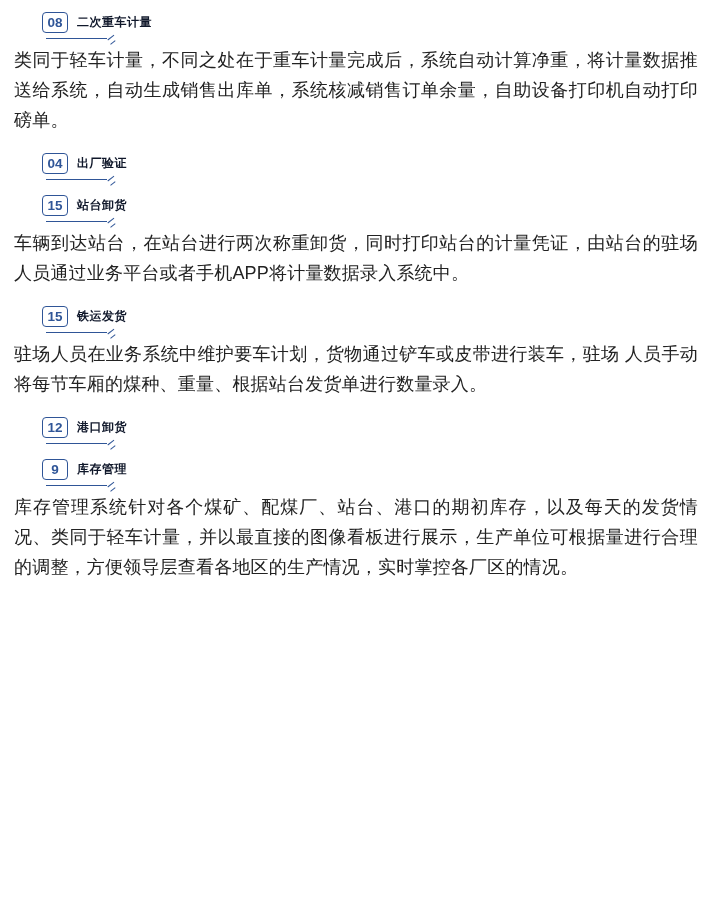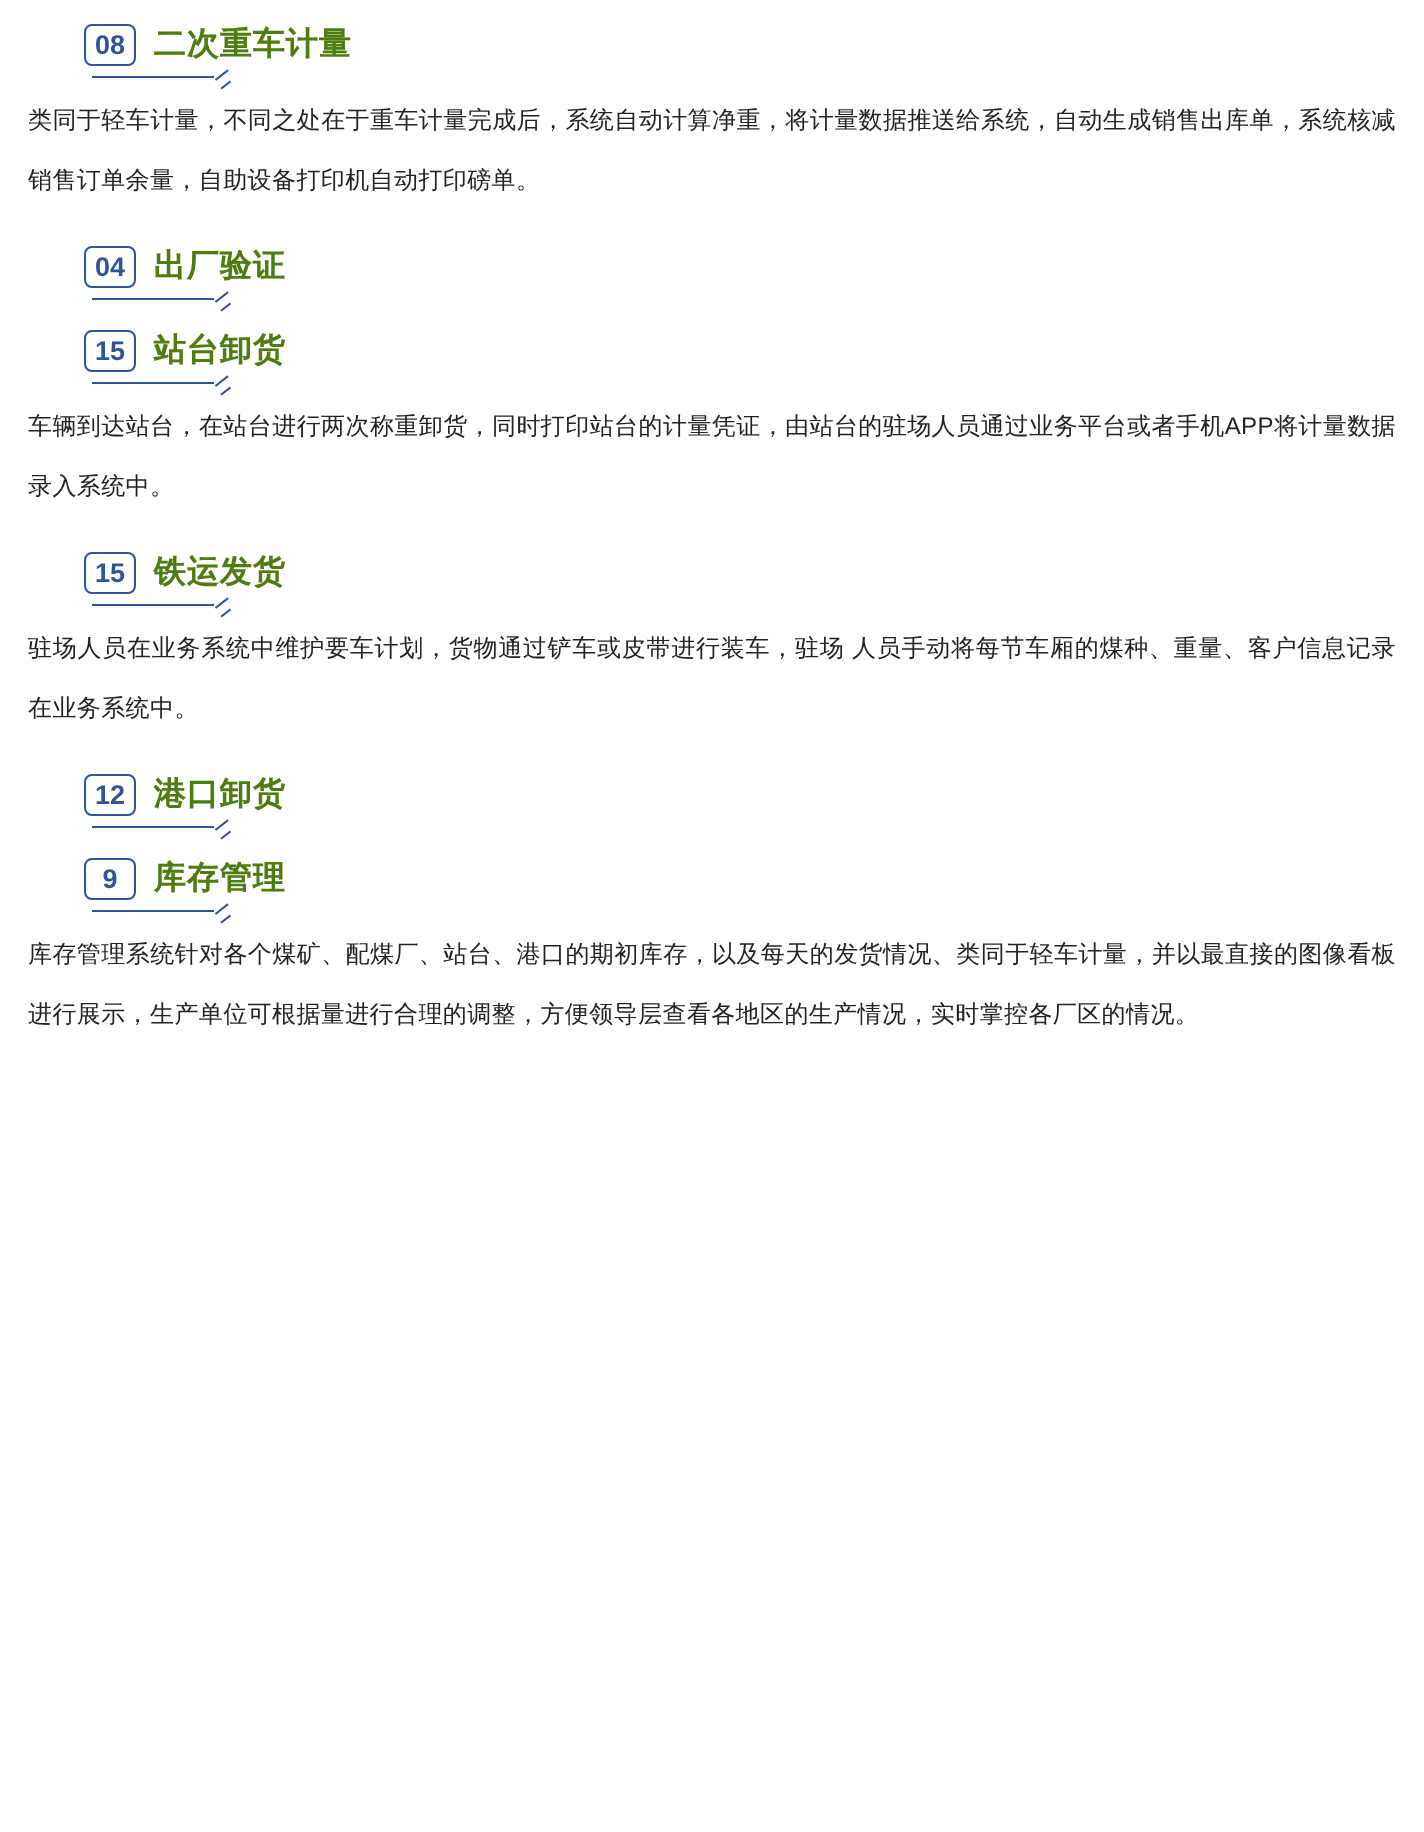--- a/index.html
+++ b/index.html
@@ -48,23 +48,23 @@
     border-radius: 4px;
     color: #2f5597;
     font-size: 13.5px;
     font-weight: bold;
     letter-spacing: 0px;
     line-height: 1;
     box-sizing: border-box;
     background: #ffffff;
   }
   .heading-title {
-    font-size: 16px;
+    font-size: 12px;
     font-weight: bold;
-    color: #4d7c0f;
+    color: #0f172a;
     margin-left: 9px;
     letter-spacing: 0.5px;
   }
   
   .heading-underline {
     position: absolute;
     left: 4px;
     bottom: -3px;
     height: 1.4px;
     background: #2f5597;
@@ -89,21 +89,21 @@
     transform: rotate(-38deg);
   }
   .heading-tail:after {
     width: 6px;
     height: 1.4px;
     left: 3px;
     top: 9px;
     transform: rotate(-38deg);
   }
   .para {
-    font-size: 12px;
+    font-size: 18px;
     line-height: 30px;
     color: #222222;
     text-align: justify;
     margin: 9px 0 0 0;
     letter-spacing: 0.2px;
   }
   .bullets {
     margin: 10px 0 0 0;
     padding: 0;
     list-style: none;
@@ -148,21 +148,21 @@
           </div><span class="heading-underline" style="width: 61px;"></span><span class="heading-tail" style="left: 65px;"></span></div></div>
       <div class="gap-lg"></div>
       <div class="section"><div class="heading"><div class="heading-inner">
             <span class="badge">15</span>
             <span class="heading-title">站台卸货</span>
           </div><span class="heading-underline" style="width: 61px;"></span><span class="heading-tail" style="left: 65px;"></span></div><p class="para">车辆到达站台，在站台进行两次称重卸货，同时打印站台的计量凭证，由站台的驻场人员通过业务平台或者手机APP将计量数据录入系统中。</p></div>
       <div class="gap-lg"></div>
       <div class="section"><div class="heading"><div class="heading-inner">
             <span class="badge">15</span>
             <span class="heading-title">铁运发货</span>
-          </div><span class="heading-underline" style="width: 61px;"></span><span class="heading-tail" style="left: 65px;"></span></div><p class="para">驻场人员在业务系统中维护要车计划，货物通过铲车或皮带进行装车，驻场 人员手动将每节车厢的煤种、重量、客户信息记录在业务系统中。</p></div>
+          </div><span class="heading-underline" style="width: 61px;"></span><span class="heading-tail" style="left: 65px;"></span></div><p class="para">驻场人员在业务系统中维护要车计划，货物通过铲车或皮带进行装车，驻场 人员手动将每节车厢的煤种、重量、根据站台发货单进行数量录入。</p></div>
       <div class="gap-lg"></div>
       <div class="section"><div class="heading"><div class="heading-inner">
             <span class="badge">12</span>
             <span class="heading-title">港口卸货</span>
           </div><span class="heading-underline" style="width: 61px;"></span><span class="heading-tail" style="left: 65px;"></span></div></div>
       <div class="gap-lg"></div>
       <div class="section"><div class="heading"><div class="heading-inner">
             <span class="badge">9</span>
             <span class="heading-title">库存管理</span>
           </div><span class="heading-underline" style="width: 61px;"></span><span class="heading-tail" style="left: 65px;"></span></div><p class="para">库存管理系统针对各个煤矿、配煤厂、站台、港口的期初库存，以及每天的发货情况、类同于轻车计量，并以最直接的图像看板进行展示，生产单位可根据量进行合理的调整，方便领导层查看各地区的生产情况，实时掌控各厂区的情况。</p></div>

